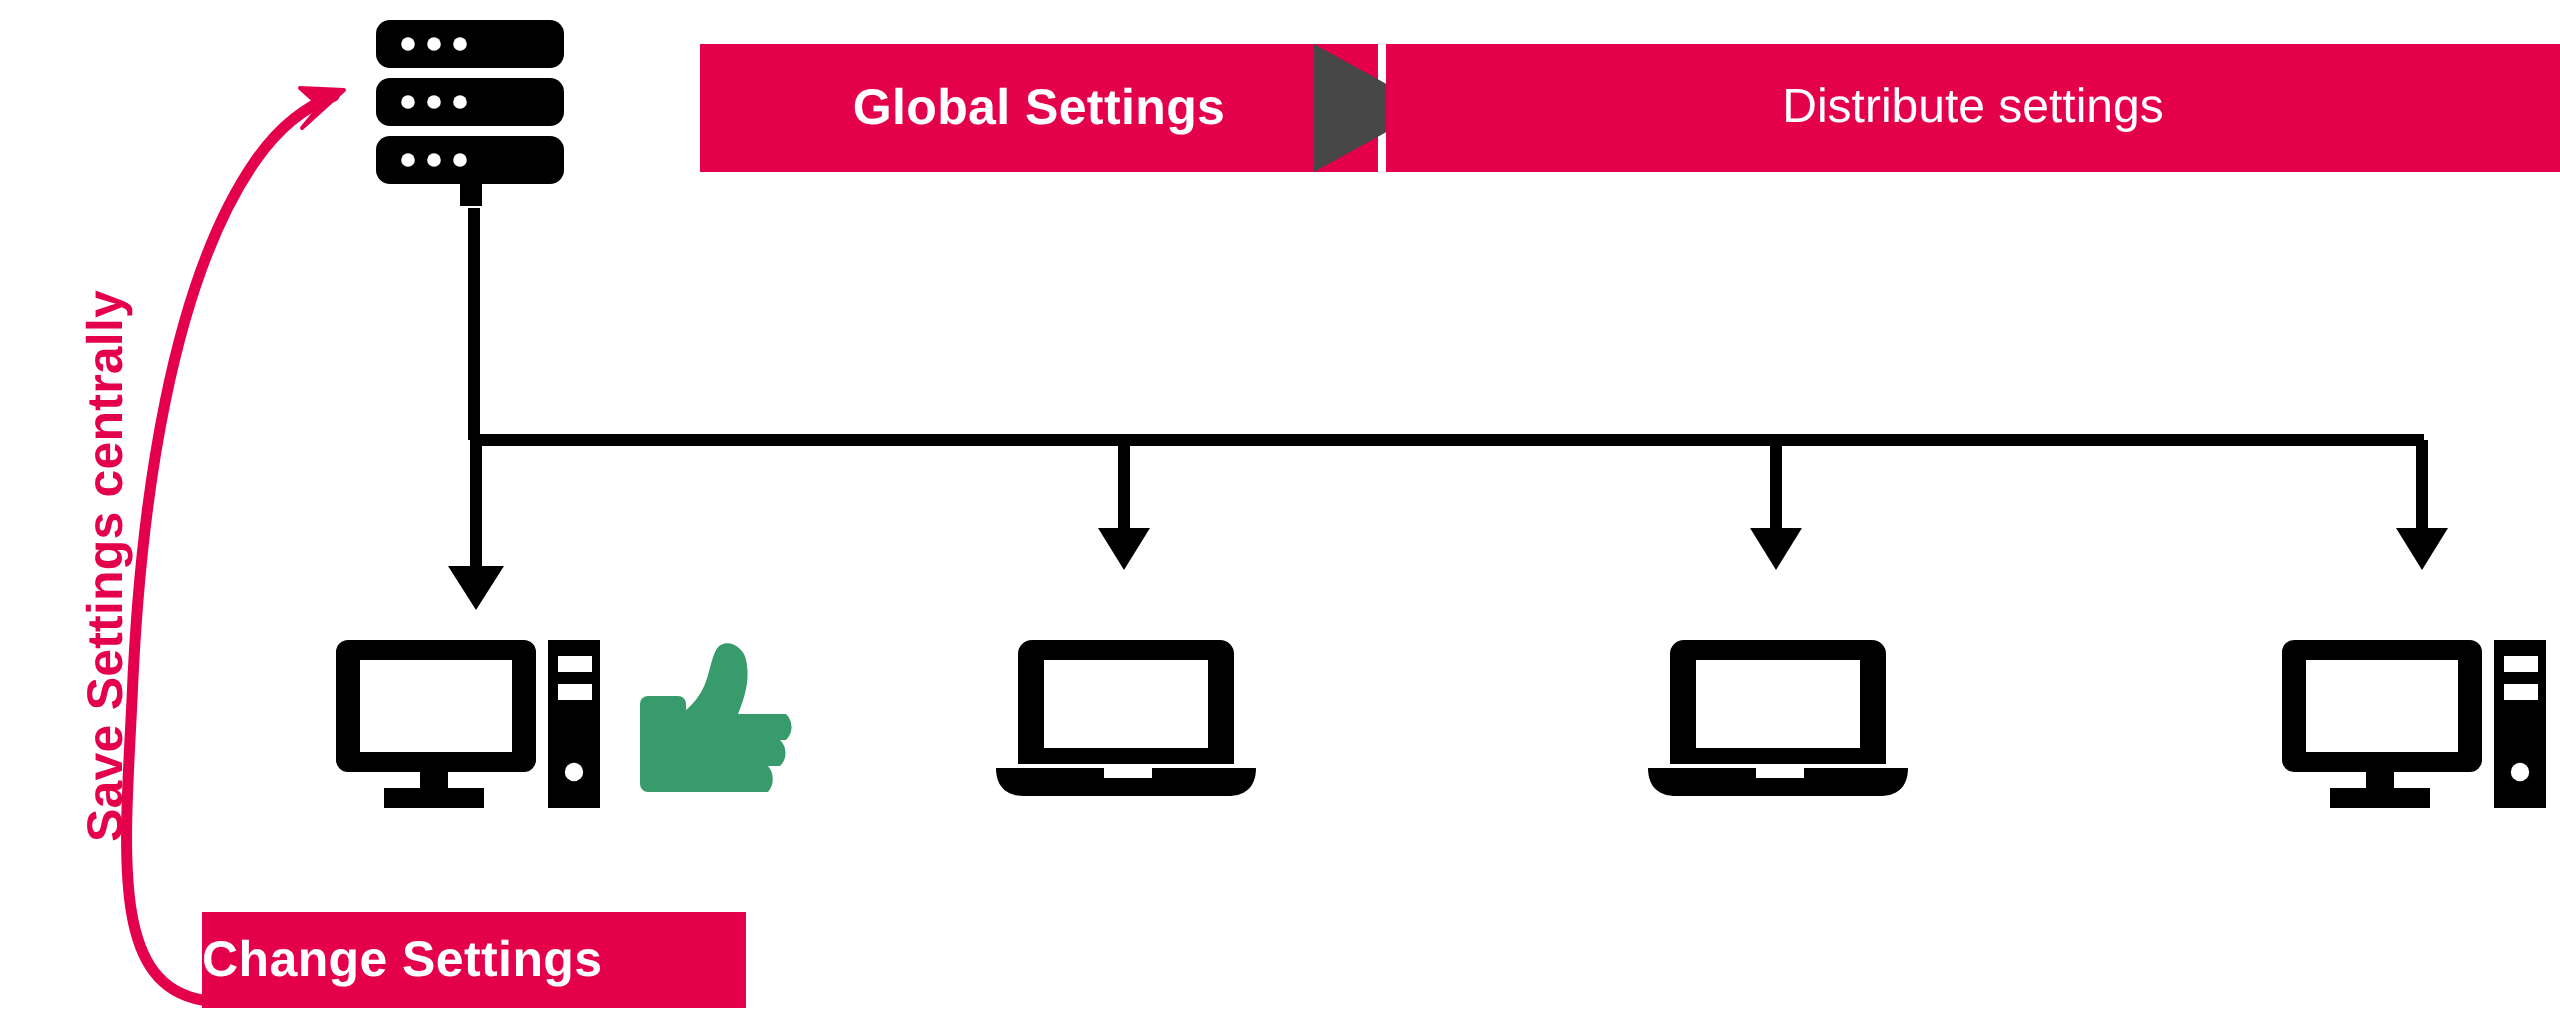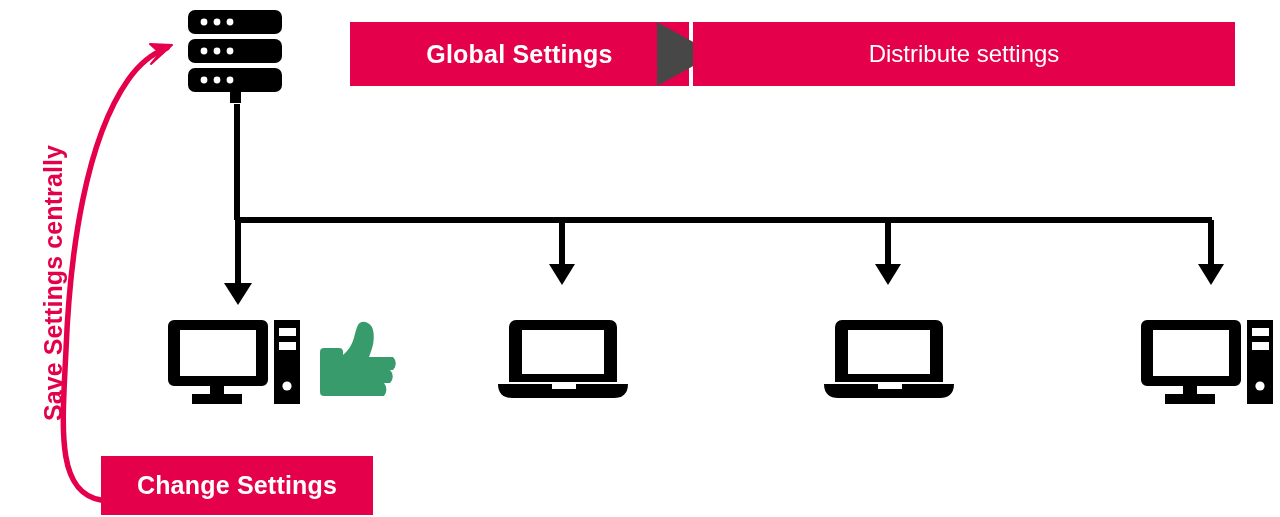--- a/index.html
+++ b/index.html
@@ -46,38 +46,38 @@
   }
   #banner-global-settings .banner-text {
     font-size: 25px;
     font-weight: bold;
     letter-spacing: 0.2px;
     white-space: nowrap;
   }
   #banner-distribute {
     left: 693px;
     top: 22px;
-    width: 542px;
+    width: 587px;
     height: 64px;
     background: #e5004b;
     justify-content: center;
     text-align: center;
   }
   #banner-distribute .banner-text {
     font-size: 24px;
     font-weight: normal;
     line-height: 1.18;
   }
   #banner-change-settings {
     left: 101px;
     top: 456px;
     width: 272px;
-    height: 59px;
+    height: 48px;
     background: #e5004b;
-    justify-content: center;
+    justify-content: flex-start;
   }
   #banner-change-settings .banner-text {
     font-size: 25px;
     font-weight: bold;
     letter-spacing: 0.2px;
     white-space: nowrap;
   }
   
   #label-save-centrally {
     position: absolute;

